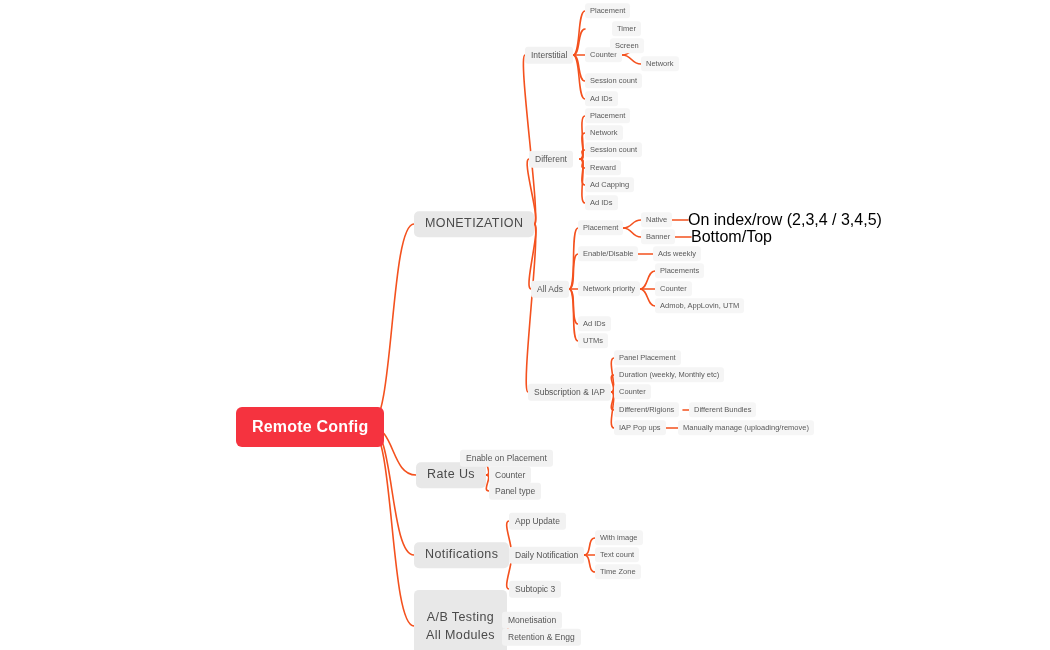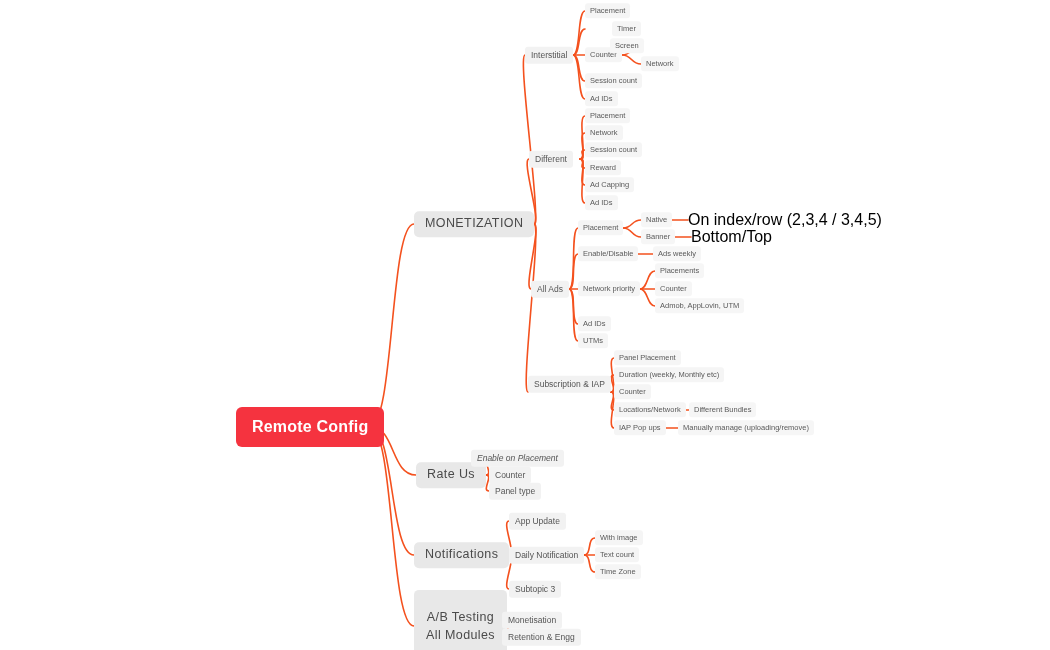--- a/index.html
+++ b/index.html
@@ -165,30 +165,30 @@
       <div class="node lvl-4" style="left: 641px; top: 237px;">Banner</div>
       <div class="node lvl-5" style="left: 691px; top: 237px;">Bottom/Top</div>
       <div class="node lvl-3" style="left: 578px; top: 254px;">Enable/Disable</div>
       <div class="node lvl-4" style="left: 653px; top: 254px;">Ads weekly</div>
       <div class="node lvl-3" style="left: 578px; top: 289px;">Network priority</div>
       <div class="node lvl-4" style="left: 655px; top: 271px;">Placements</div>
       <div class="node lvl-4" style="left: 655px; top: 289px;">Counter</div>
       <div class="node lvl-4" style="left: 655px; top: 306px;">Admob, AppLovin, UTM</div>
       <div class="node lvl-3" style="left: 578px; top: 324px;">Ad IDs</div>
       <div class="node lvl-3" style="left: 578px; top: 341px;">UTMs</div>
-      <div class="node lvl-2" style="left: 528px; top: 384px;">Subscription &amp; IAP</div>
+      <div class="node lvl-2" style="left: 528px; top: 392px;">Subscription &amp; IAP</div>
       <div class="node lvl-3" style="left: 614px; top: 358px;">Panel Placement</div>
       <div class="node lvl-3" style="left: 614px; top: 375px;">Duration (weekly, Monthly etc)</div>
       <div class="node lvl-3" style="left: 614px; top: 392px;">Counter</div>
-      <div class="node lvl-3" style="left: 614px; top: 410px;">Locations/Network</div>
+      <div class="node lvl-3" style="left: 614px; top: 410px;">Different/Rigions</div>
       <div class="node lvl-4" style="left: 689px; top: 410px;">Different Bundles</div>
       <div class="node lvl-3" style="left: 614px; top: 428px;">IAP Pop ups</div>
       <div class="node lvl-4" style="left: 678px; top: 428px;">Manually manage (uploading/remove)</div>
       <div class="node lvl-1" style="left: 416px; top: 475px;">Rate Us</div>
-      <div class="node lvl-2" style="left: 471px; top: 458px; font-style: italic;">Enable on Placement</div>
+      <div class="node lvl-2" style="left: 460px; top: 458px;">Enable on Placement</div>
       <div class="node lvl-2" style="left: 489px; top: 475px;">Counter</div>
       <div class="node lvl-2" style="left: 489px; top: 491px;">Panel type</div>
       <div class="node lvl-1" style="left: 414px; top: 555px;">Notifications</div>
       <div class="node lvl-2" style="left: 509px; top: 521px;">App Update</div>
       <div class="node lvl-2" style="left: 509px; top: 555px;">Daily Notification</div>
       <div class="node lvl-3" style="left: 595px; top: 538px;">With image</div>
       <div class="node lvl-3" style="left: 595px; top: 555px;">Text count</div>
       <div class="node lvl-3" style="left: 595px; top: 572px;">Time Zone</div>
       <div class="node lvl-2" style="left: 509px; top: 589px;">Subtopic 3</div>
       <div class="node lvl-1 multiline" style="left: 414px; top: 626px;">A/B Testing<br>All Modules</div>

